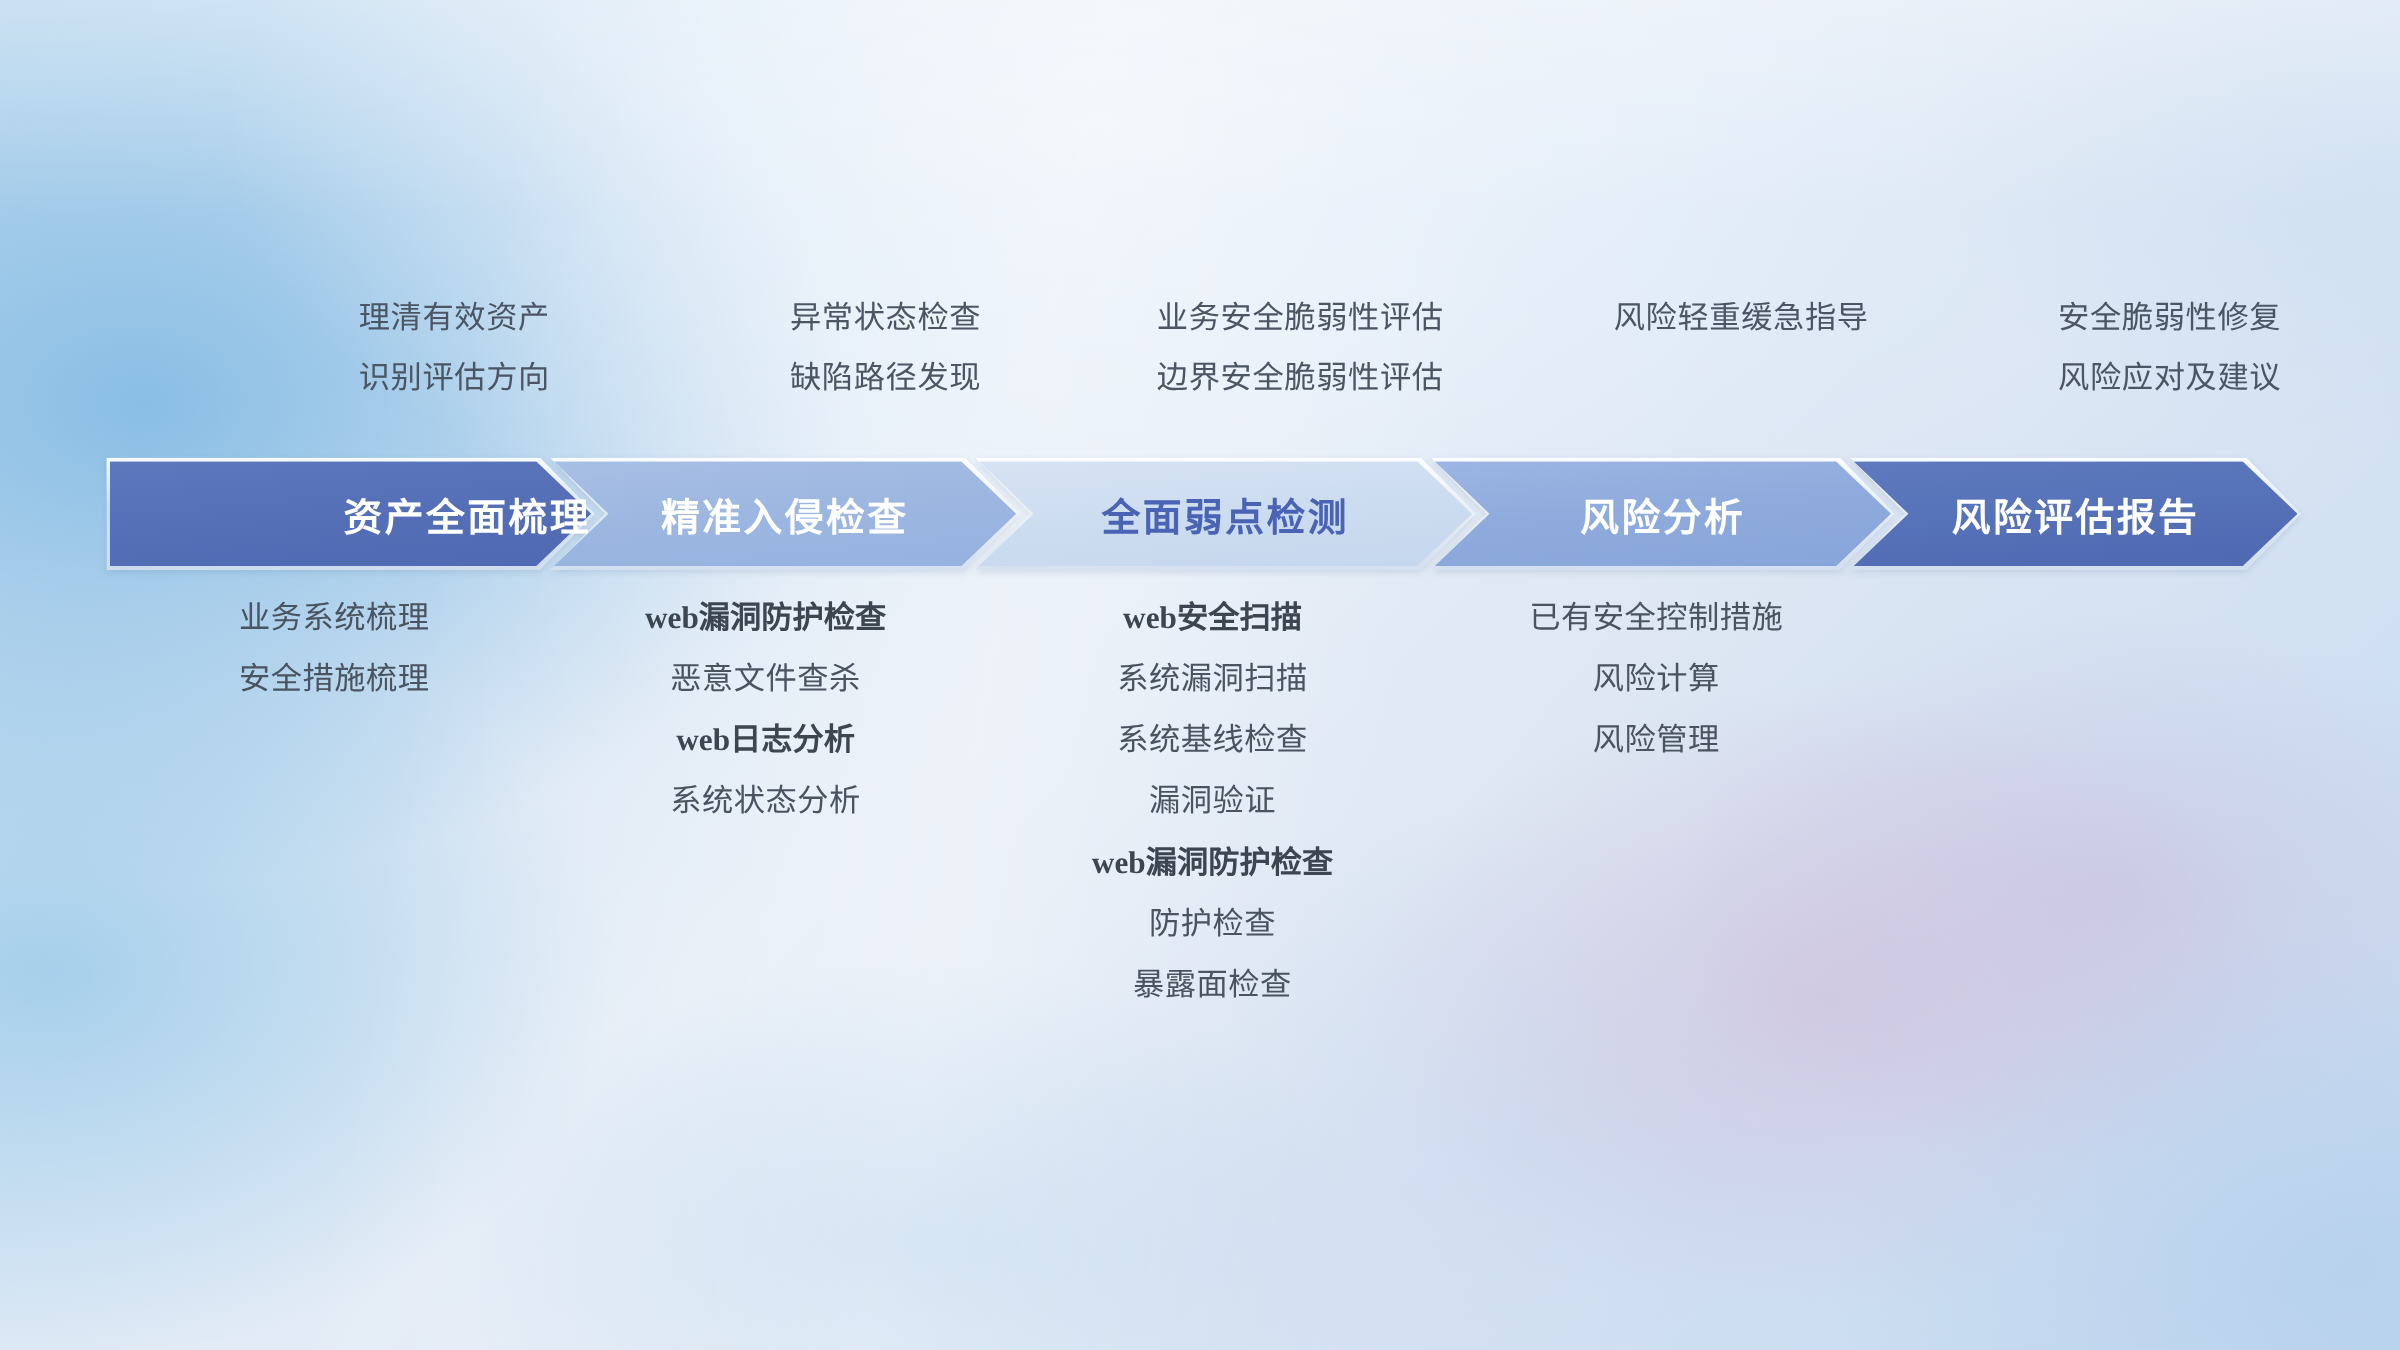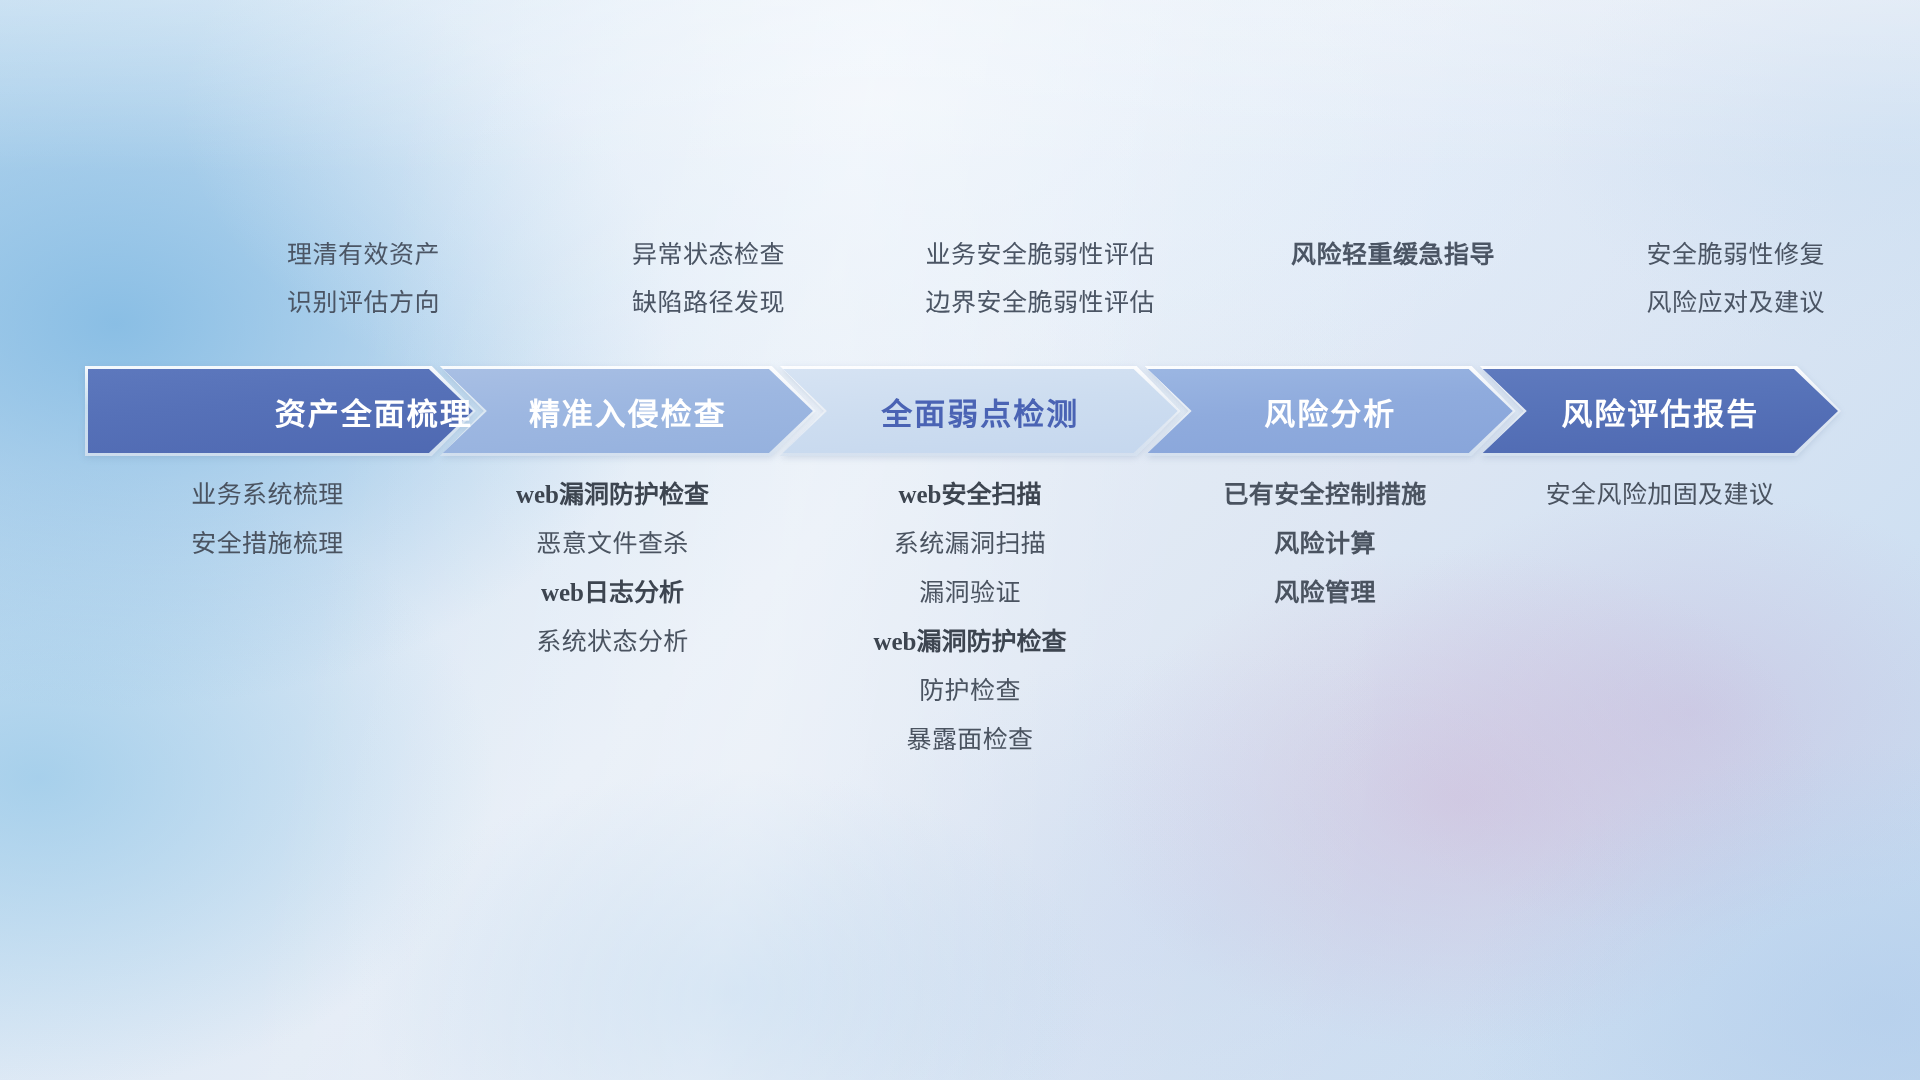--- a/index.html
+++ b/index.html
@@ -78,21 +78,21 @@
     font-size: 25px;
     line-height: 48px;
     letter-spacing: 0.5px;
   }
   .top-col .ln { white-space: nowrap; }
 
   
   .c1 { width: 345px; }
   .c2 { width: 345px; }
   .c3 { width: 370px; }
-  .c4 { width: 340px; font-weight: bold; }
+  .c4 { width: 340px; }
   .c5 { width: 330px; }
 
   
   .band {
     position: absolute;
     top: 369px;
     left: 88px;
     width: 1750px;
     height: 84px;
     display: flex;
@@ -262,33 +262,31 @@
       <div class="bot-col c2">
         <div class="ln emph">web漏洞防护检查</div>
         <div class="ln">恶意文件查杀</div>
         <div class="ln emph">web日志分析</div>
         <div class="ln">系统状态分析</div>
       </div>
 
       <div class="bot-col c3">
         <div class="ln emph">web安全扫描</div>
         <div class="ln">系统漏洞扫描</div>
+        <div class="ln">系统基线检查</div>
         <div class="ln">漏洞验证</div>
         <div class="ln emph">web漏洞防护检查</div>
         <div class="ln">防护检查</div>
         <div class="ln">暴露面检查</div>
       </div>
 
       <div class="bot-col c4">
         <div class="ln">已有安全控制措施</div>
         <div class="ln">风险计算</div>
         <div class="ln">风险管理</div>
       </div>
 
-      <div class="bot-col c5">
-        <div class="ln">安全风险加固及建议</div>
-      </div>
 
     </div>
 
 
   </div>
 </div>
 
 </body></html>

